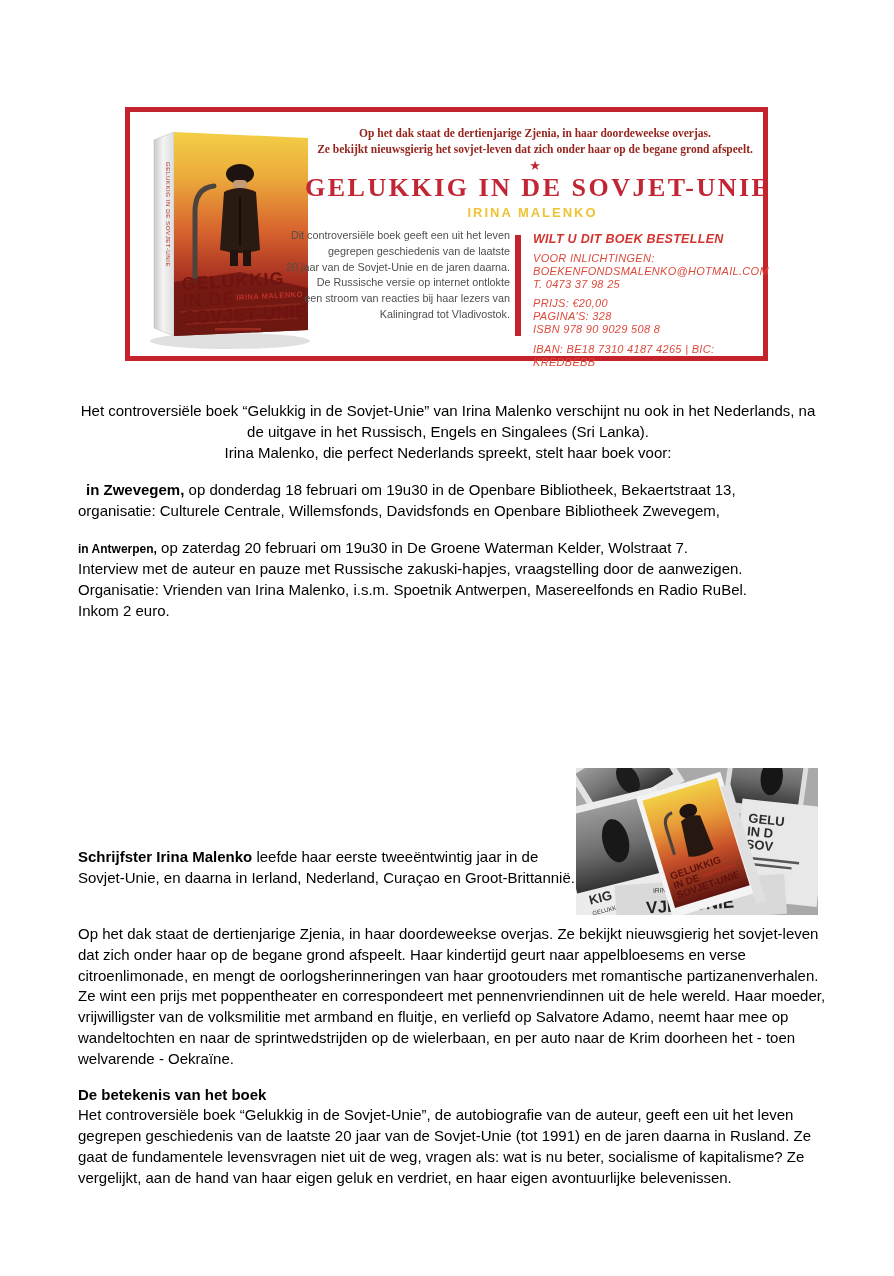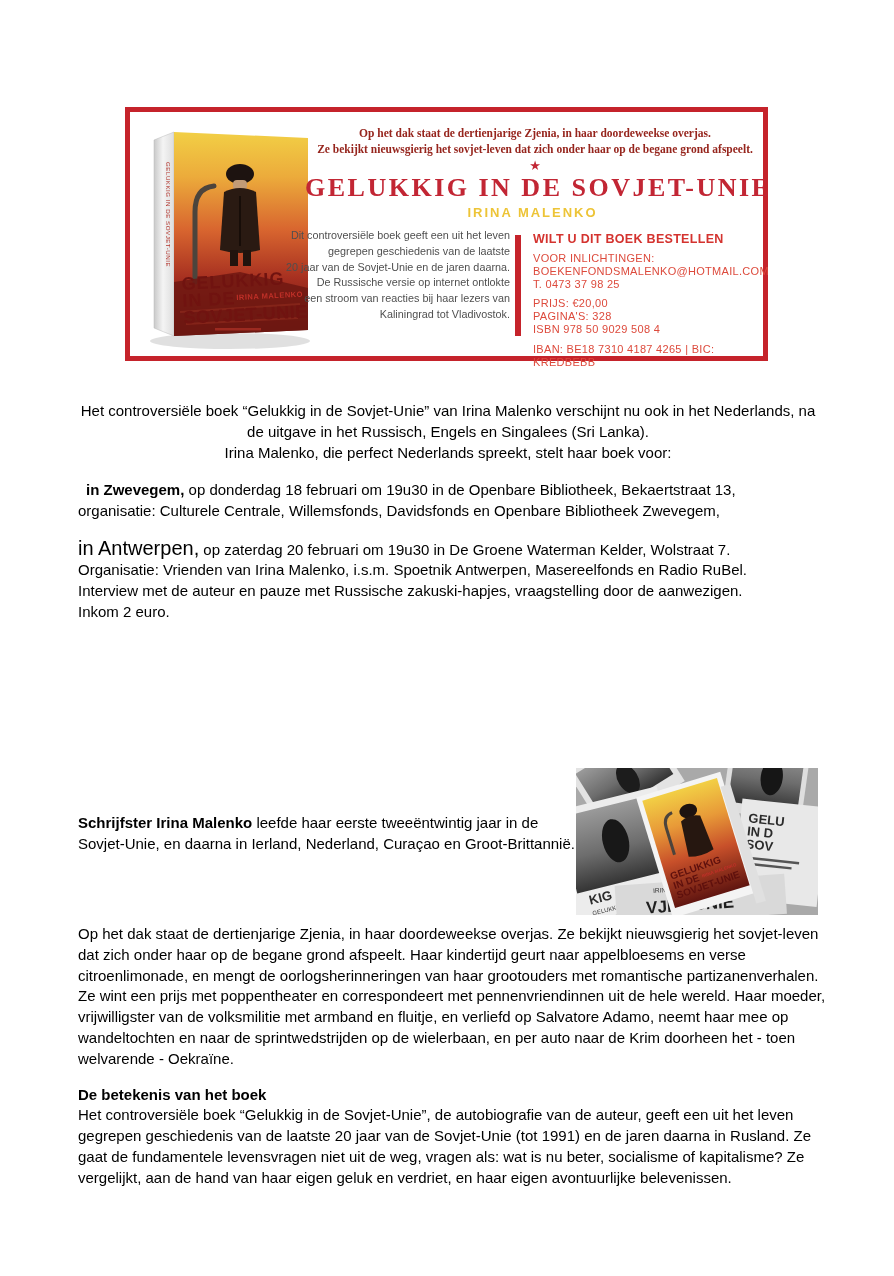--- a/index.html
+++ b/index.html
@@ -29,33 +29,33 @@
   }
   .main-author {
     position:absolute; left:175px; top:93px; width:455px; text-align:center;
     font-weight:700; font-size:13px; letter-spacing:2px; color:#edc437;
   }
   .blurb {
     position:absolute; left:150px; top:116px; width:230px; text-align:right;
     font-size:10.8px; line-height:15.8px; color:#4f4f4f;
   }
   .divider { position:absolute; left:385px; top:123px; width:6px; height:101px; background:#c5232b; }
-  .order { position:absolute; left:403px; top:120px; width:228px; }
+  .order { position:absolute; left:403px; top:120px; width:228px;font-style:italic; }
   .order-heading { font-size:12.5px; font-weight:700; color:#d4332f; letter-spacing:0.3px; margin-bottom:6px; }
   .order-line { font-size:11px; line-height:12.8px; color:#dd4a3c; letter-spacing:0.3px; }
   .order-gap { height:7px; }
 
   
   .bodytext { font-size:15px; line-height:20.8px; }
   .intro { position:absolute; left:73px; top:401px; width:750px; text-align:center; }
   .events { position:absolute; left:78px; top:480px; width:748px; }
   .ev-block { margin-bottom:16px; }
   .ev-city { font-weight:700;margin-left:8px; }
-  .ev-city-big { font-weight:400; font-size:20px; }
-  .bio { position:absolute; left:78px; top:813px; width:504px; }
+  .ev-city-big { font-weight:700; font-size:12px; }
+  .bio { position:absolute; left:78px; top:847px; width:504px; }
   .bio-label { font-weight:700; }
   .photo-wrap { position:absolute; left:576px; top:768px; width:242px; height:147px; }
   .synopsis-block { position:absolute; left:78px; top:924px; width:760px; }
   .sub-heading { font-weight:700;margin-top:15px; }
 </style>
 </head>
 <body>
 
 <div class="banner">
 
@@ -129,40 +129,40 @@
   <div class="divider"></div>
 
   <div class="order">
     <div class="order-heading">WILT U DIT BOEK BESTELLEN</div>
     <div class="order-line">VOOR INLICHTINGEN:</div>
     <div class="order-line">BOEKENFONDSMALENKO@HOTMAIL.COM</div>
     <div class="order-line">T. 0473 37 98 25</div>
     <div class="order-gap"></div>
     <div class="order-line">PRIJS: €20,00</div>
     <div class="order-line">PAGINA'S: 328</div>
-    <div class="order-line">ISBN 978 50 9029 508 4</div>
+    <div class="order-line">ISBN 978 90 9029 508 8</div>
     <div class="order-gap"></div>
     <div class="order-line">IBAN: BE18 7310 4187 4265  |  BIC: KREDBEBB</div>
   </div>
 </div>
 
 <div class="intro bodytext">
   <div>Het controversiële  boek “Gelukkig in de Sovjet-Unie” van Irina Malenko verschijnt nu ook in het Nederlands, na de uitgave in het Russisch, Engels en  Singalees (Sri Lanka).</div>
   <div>Irina Malenko, die perfect Nederlands spreekt, stelt haar boek voor:</div>
 </div>
 
 <div class="events bodytext">
   <div class="ev-block">
     <p><span class="ev-city">in Zwevegem,</span><span> op donderdag 18 februari om 19u30 in de Openbare Bibliotheek, Bekaertstraat 13,</span></p>
     <p>organisatie: Culturele Centrale,  Willemsfonds, Davidsfonds en Openbare Bibliotheek Zwevegem,</p>
   </div>
   <div>
     <p><span class="ev-city-big">in Antwerpen,</span><span>  op zaterdag 20 februari om 19u30 in De Groene Waterman Kelder, Wolstraat 7.</span></p>
+    <p>Interview met de auteur en pauze met Russische zakuski-hapjes, vraagstelling door de aanwezigen.</p>
     <p>Organisatie: Vrienden van Irina Malenko, i.s.m. Spoetnik Antwerpen, Masereelfonds en Radio RuBel.</p>
-    <p>Interview met de auteur en pauze met Russische zakuski-hapjes, vraagstelling door de aanwezigen.</p>
     <p>Inkom 2 euro.</p>
   </div>
 </div>
 
 <div class="bio bodytext">
   <span class="bio-label">Schrijfster Irina Malenko</span><span> leefde haar eerste tweeëntwintig jaar in de Sovjet-Unie, en daarna in Ierland,  Nederland, Curaçao en Groot-Brittannië.</span>
 </div>
 
 <div class="photo-wrap">
   <svg width="242" height="147" viewBox="0 0 242 147">

